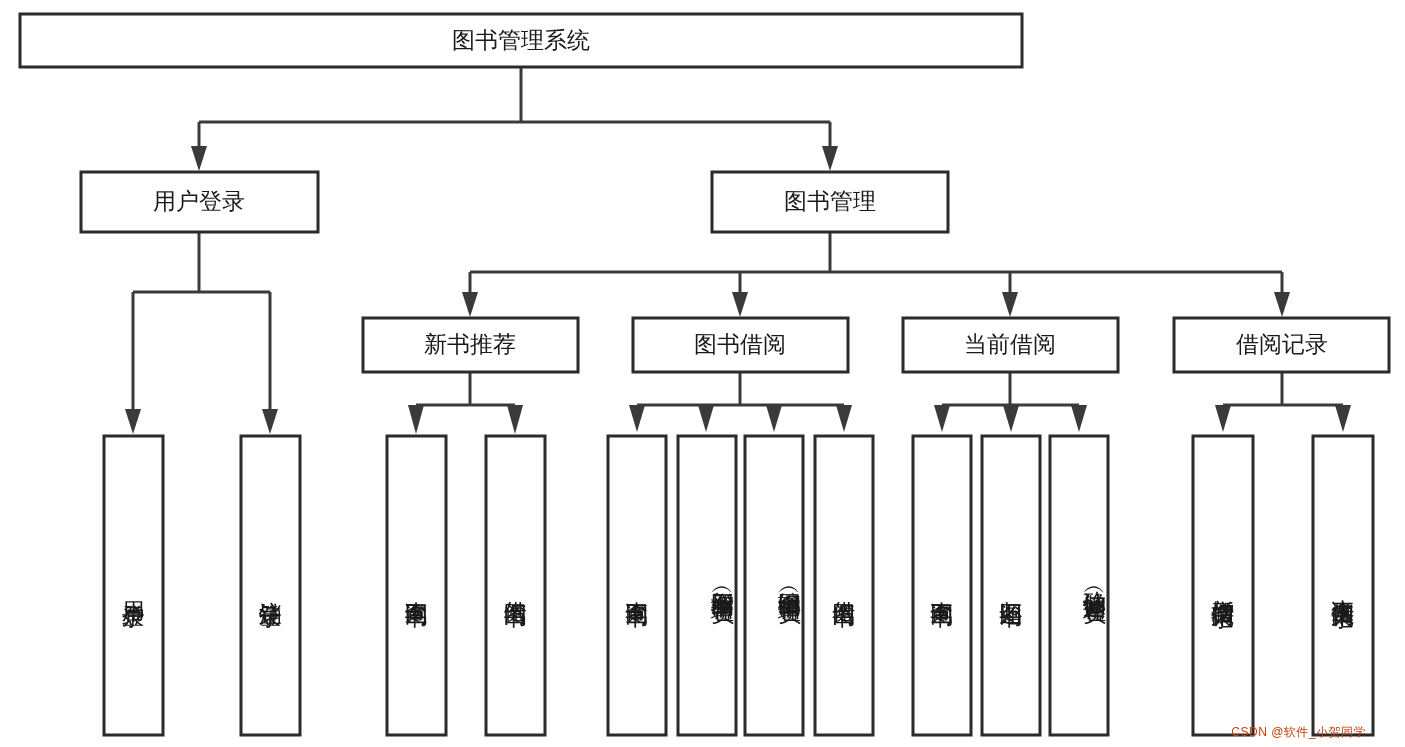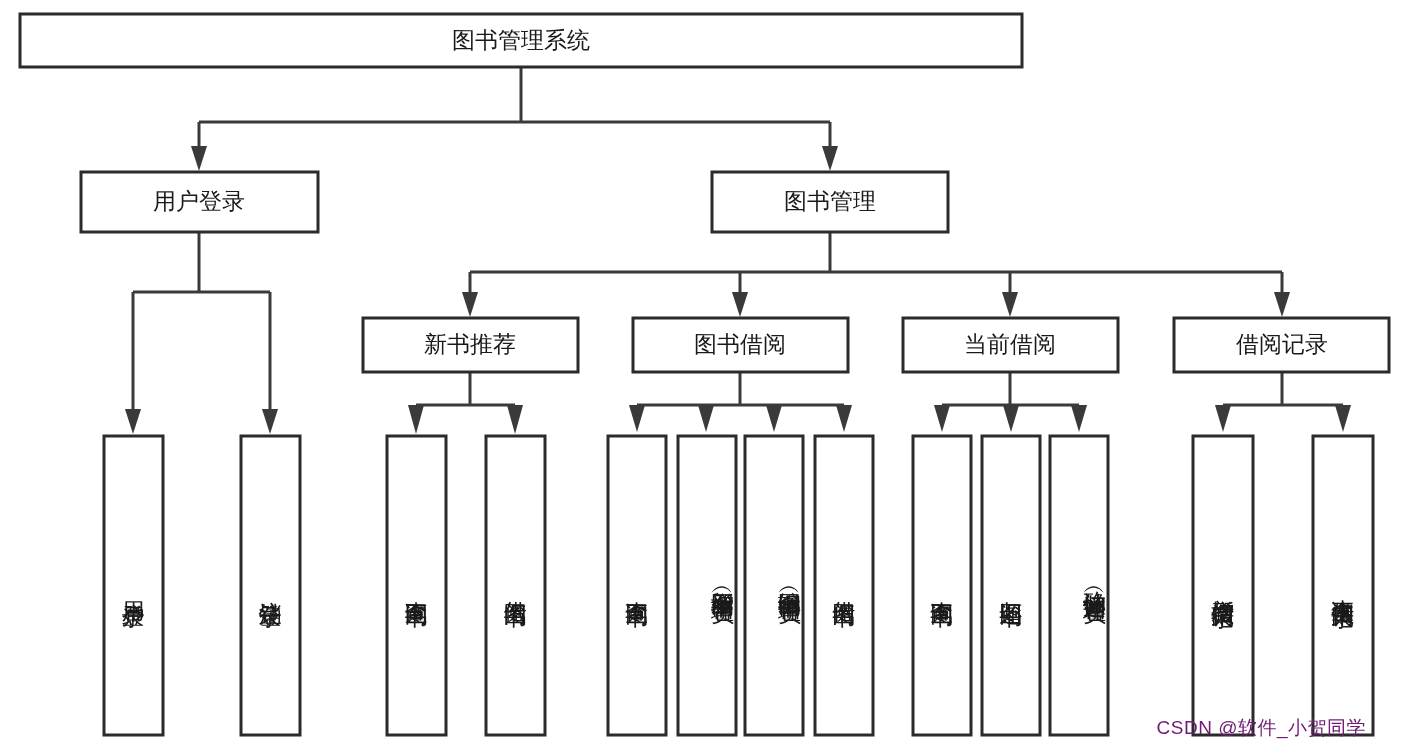--- a/index.html
+++ b/index.html
@@ -61,22 +61,22 @@
     align-items: center;
     justify-content: center;
     white-space: nowrap;
     pointer-events: none;
   }
   .watermark {
     position: absolute;
     right: 14px;
     bottom: 6px;
     font-family: "Liberation Sans", "DejaVu Sans", sans-serif;
-    font-size: 19px;
-    color: #701a75;
+    font-size: 12px;
+    color: #c2410c;
     letter-spacing: 0.5px;
     white-space: nowrap;
   }
 </style>
 </head>
 <body>
 
 <div id="diagram-root">
 
   <svg class="diagram-canvas" viewBox="0 0 1405 747">

